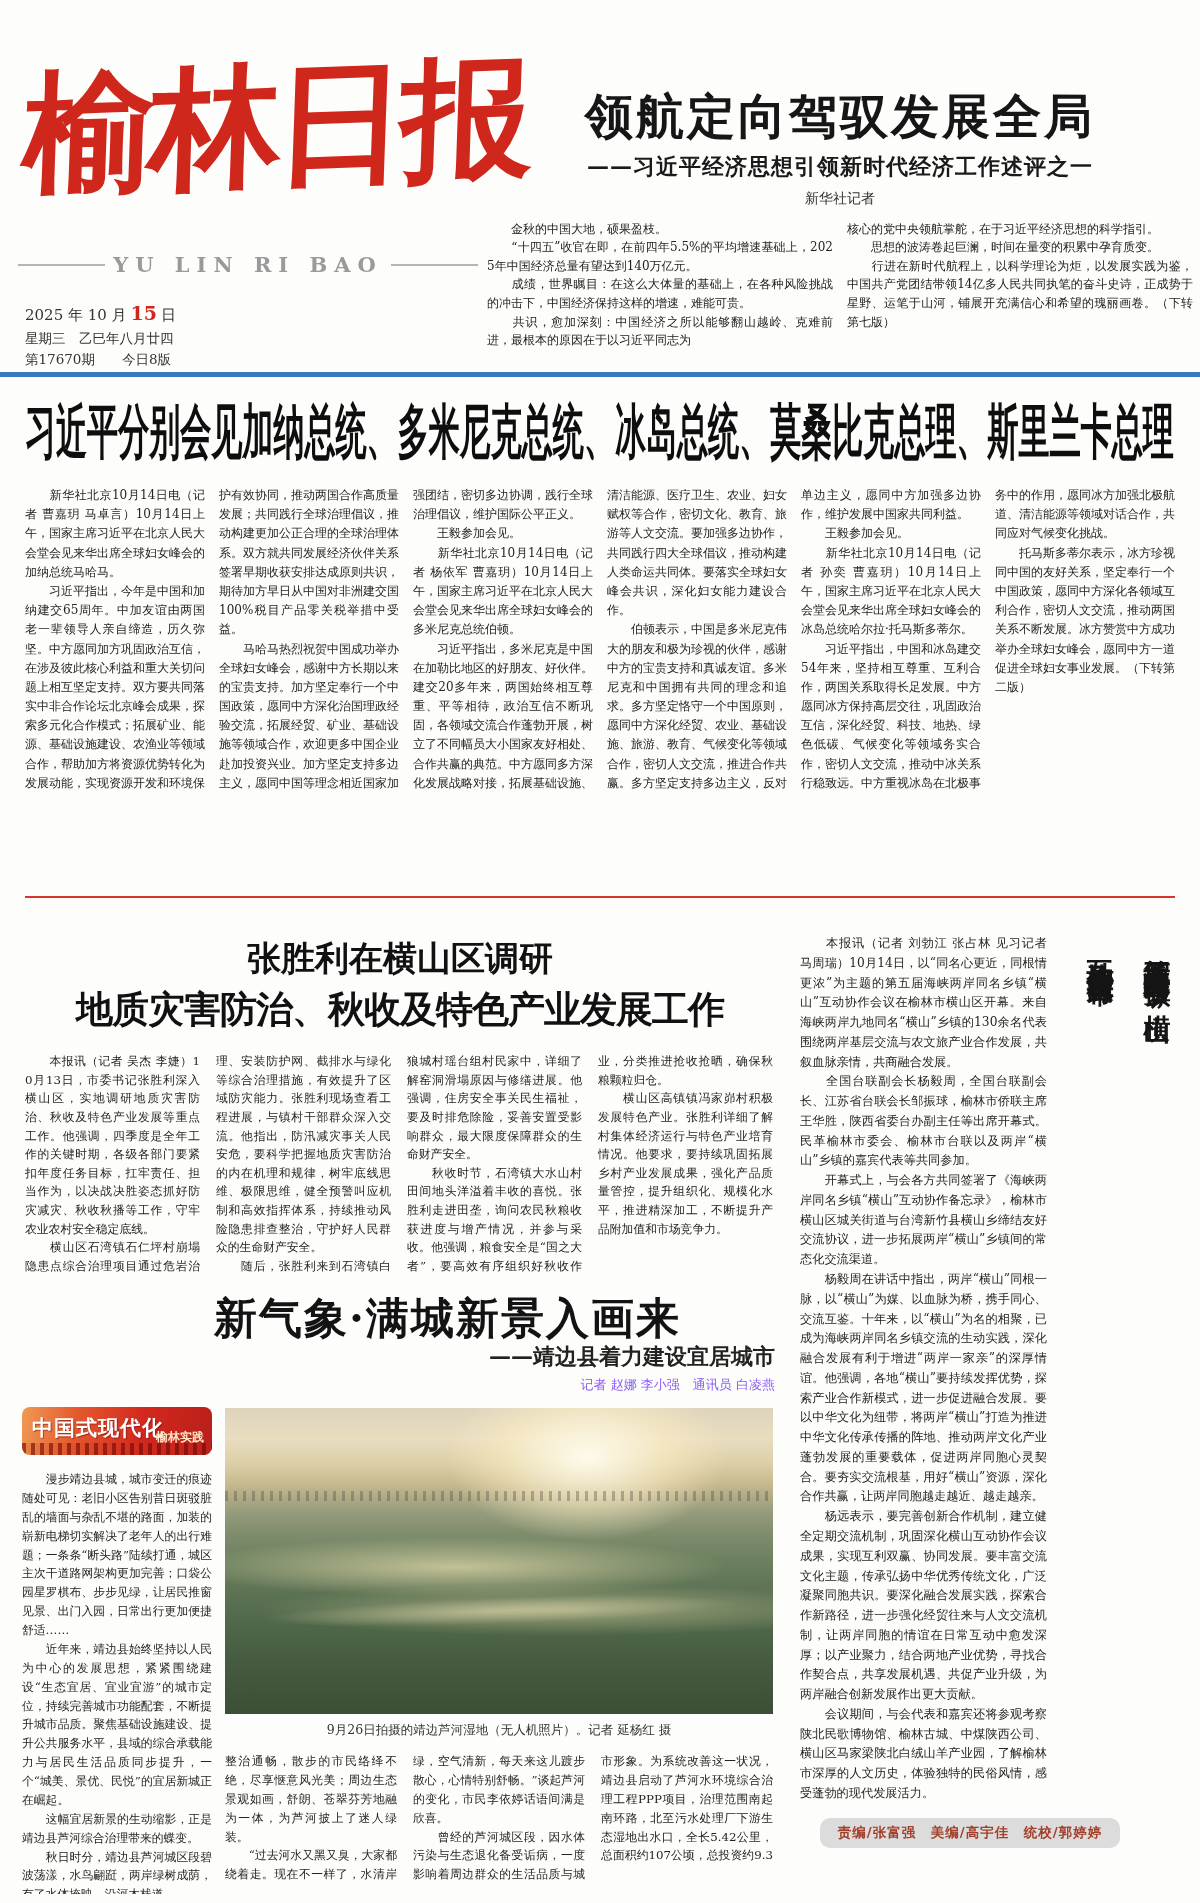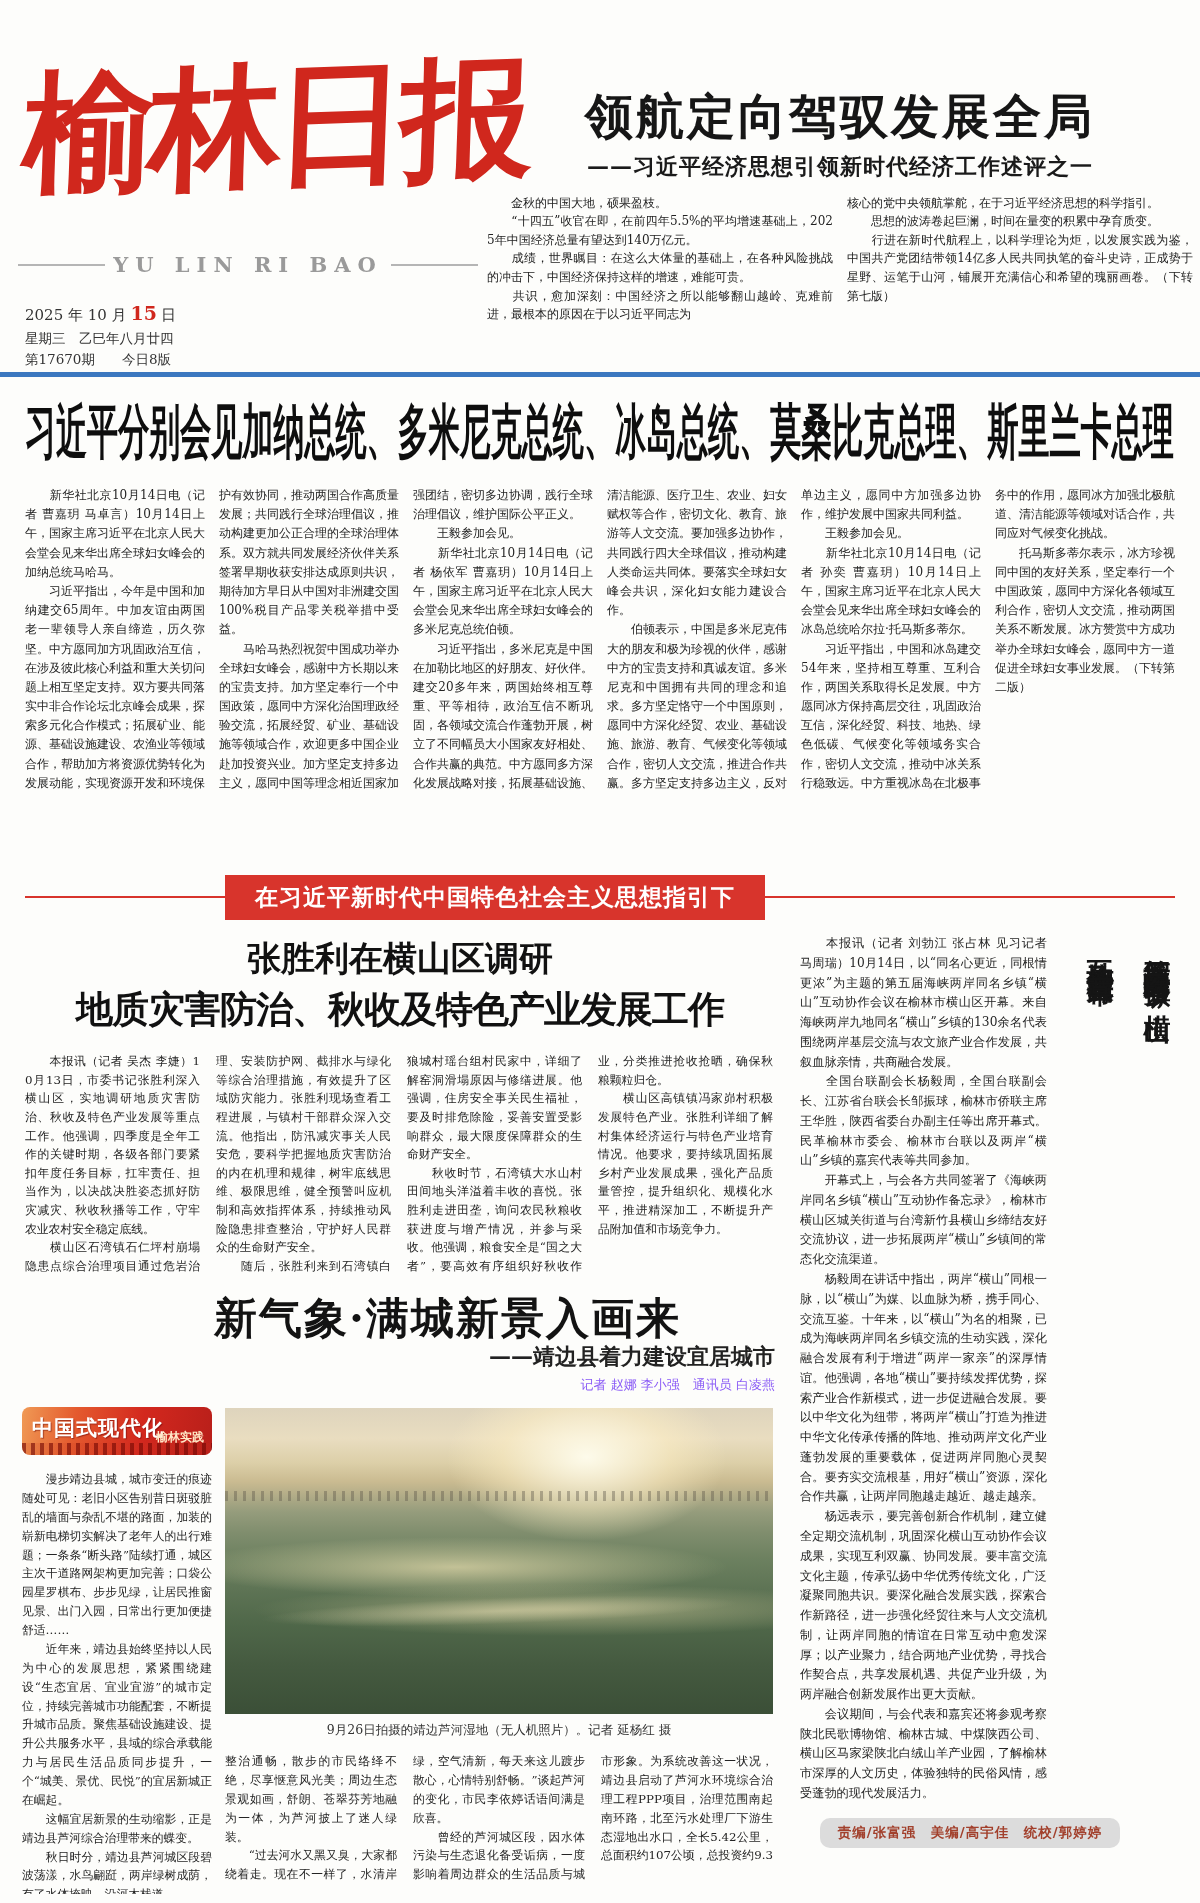--- a/index.html
+++ b/index.html
@@ -106,20 +106,21 @@
     <div class="issue-dates">
       <div class="d1"><span>2025 年 10 月</span><span class="day-red">15</span><span>日</span></div>
       <div>星期三　乙巳年八月廿四</div>
       <div>第17670期　　今日8版</div>
     </div>
   </div>
 
   <div class="abs top-article">
     <div class="ta-title">领航定向驾驭发展全局</div>
     <div class="ta-subtitle">——习近平经济思想引领新时代经济工作述评之一</div>
+    <div class="ta-byline">新华社记者</div>
     <div class="ta-cols">
       <div class="ta-col flow">　　金秋的中国大地，硕果盈枝。
 　　“十四五”收官在即，在前四年5.5%的平均增速基础上，2025年中国经济总量有望达到140万亿元。
 　　成绩，世界瞩目：在这么大体量的基础上，在各种风险挑战的冲击下，中国经济保持这样的增速，难能可贵。
 　　共识，愈加深刻：中国经济之所以能够翻山越岭、克难前进，最根本的原因在于以习近平同志为</div>
       <div class="ta-col flow">核心的党中央领航掌舵，在于习近平经济思想的科学指引。
 　　思想的波涛卷起巨澜，时间在量变的积累中孕育质变。
 　　行进在新时代航程上，以科学理论为炬，以发展实践为鉴，中国共产党团结带领14亿多人民共同执笔的奋斗史诗，正成势于星野、运笔于山河，铺展开充满信心和希望的瑰丽画卷。（下转第七版）</div>
     </div>
   </div>
@@ -136,21 +137,20 @@
 　　新华社北京10月14日电（记者 杨依军 曹嘉玥）10月14日上午，国家主席习近平在北京人民大会堂会见来华出席全球妇女峰会的多米尼克总统伯顿。
 　　习近平指出，多米尼克是中国在加勒比地区的好朋友、好伙伴。建交20多年来，两国始终相互尊重、平等相待，政治互信不断巩固，各领域交流合作蓬勃开展，树立了不同幅员大小国家友好相处、合作共赢的典范。中方愿同多方深化发展战略对接，拓展基础设施、清洁能源、医疗卫生、农业、妇女赋权等合作，密切文化、教育、旅游等人文交流。要加强多边协作，共同践行四大全球倡议，推动构建人类命运共同体。要落实全球妇女峰会共识，深化妇女能力建设合作。
 　　伯顿表示，中国是多米尼克伟大的朋友和极为珍视的伙伴，感谢中方的宝贵支持和真诚友谊。多米尼克和中国拥有共同的理念和追求。多方坚定恪守一个中国原则，愿同中方深化经贸、农业、基础设施、旅游、教育、气候变化等领域合作，密切人文交流，推进合作共赢。多方坚定支持多边主义，反对单边主义，愿同中方加强多边协作，维护发展中国家共同利益。
 　　王毅参加会见。
 　　新华社北京10月14日电（记者 孙奕 曹嘉玥）10月14日上午，国家主席习近平在北京人民大会堂会见来华出席全球妇女峰会的冰岛总统哈尔拉·托马斯多蒂尔。
 　　习近平指出，中国和冰岛建交54年来，坚持相互尊重、互利合作，两国关系取得长足发展。中方愿同冰方保持高层交往，巩固政治互信，深化经贸、科技、地热、绿色低碳、气候变化等领域务实合作，密切人文交流，推动中冰关系行稳致远。中方重视冰岛在北极事务中的作用，愿同冰方加强北极航道、清洁能源等领域对话合作，共同应对气候变化挑战。
 　　托马斯多蒂尔表示，冰方珍视同中国的友好关系，坚定奉行一个中国政策，愿同中方深化各领域互利合作，密切人文交流，推动两国关系不断发展。冰方赞赏中方成功举办全球妇女峰会，愿同中方一道促进全球妇女事业发展。（下转第二版）</div>
 
   <div class="abs banner-row">
     <span class="rline l"></span>
-    <span class="banner-box">在习近平新时代中国特色社会主义思想指引下</span>
     <span class="rline r"></span>
   </div>
 
   <div class="abs s2-h1">张胜利在横山区调研</div>
   <div class="abs s2-h2">地质灾害防治、秋收及特色产业发展工作</div>
   <div class="abs s2-body flow">　　本报讯（记者 吴杰 李婕）10月13日，市委书记张胜利深入横山区，实地调研地质灾害防治、秋收及特色产业发展等重点工作。他强调，四季度是全年工作的关键时期，各级各部门要紧扣年度任务目标，扛牢责任、担当作为，以决战决胜姿态抓好防灾减灾、秋收秋播等工作，守牢农业农村安全稳定底线。
 　　横山区石湾镇石仁坪村崩塌隐患点综合治理项目通过危岩治理、安装防护网、截排水与绿化等综合治理措施，有效提升了区域防灾能力。张胜利现场查看工程进展，与镇村干部群众深入交流。他指出，防汛减灾事关人民安危，要科学把握地质灾害防治的内在机理和规律，树牢底线思维、极限思维，健全预警叫应机制和高效指挥体系，持续推动风险隐患排查整治，守护好人民群众的生命财产安全。
 　　随后，张胜利来到石湾镇白狼城村瑶台组村民家中，详细了解窑洞滑塌原因与修缮进展。他强调，住房安全事关民生福祉，要及时排危除险，妥善安置受影响群众，最大限度保障群众的生命财产安全。
 　　秋收时节，石湾镇大水山村田间地头洋溢着丰收的喜悦。张胜利走进田垄，询问农民秋粮收获进度与增产情况，并参与采收。他强调，粮食安全是“国之大者”，要高效有序组织好秋收作业，分类推进抢收抢晒，确保秋粮颗粒归仓。
 　　横山区高镇镇冯家峁村积极发展特色产业。张胜利详细了解村集体经济运行与特色产业培育情况。他要求，要持续巩固拓展乡村产业发展成果，强化产品质量管控，提升组织化、规模化水平，推进精深加工，不断提升产品附加值和市场竞争力。</div>

